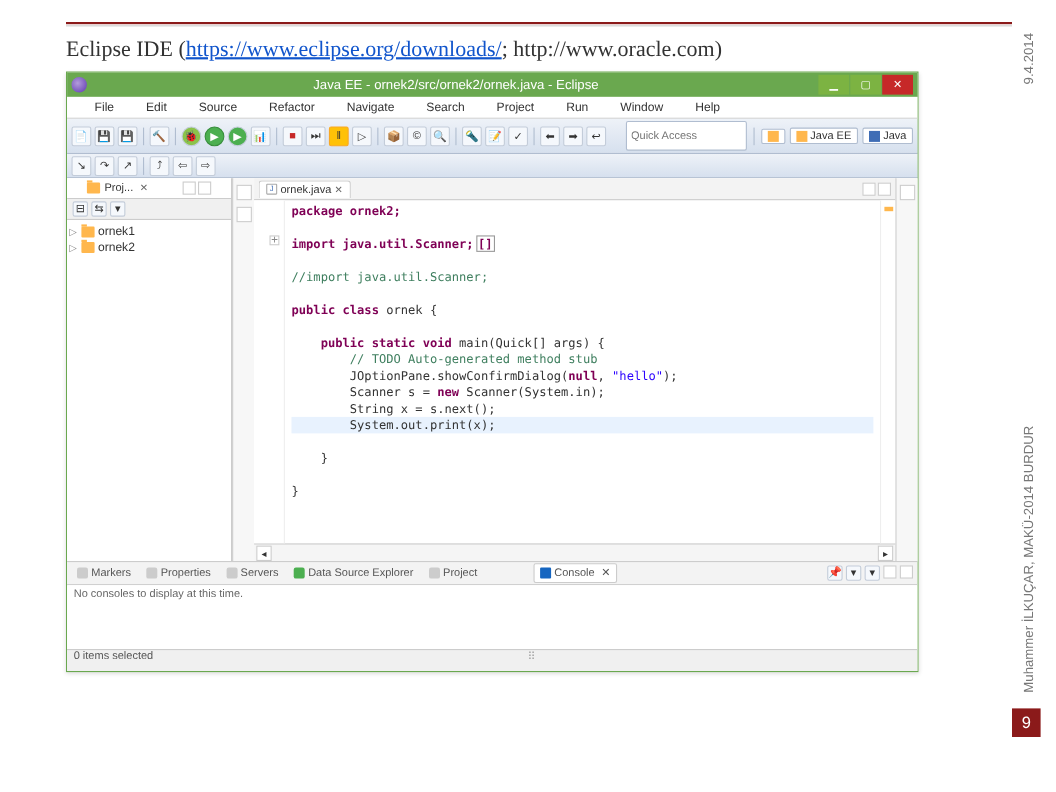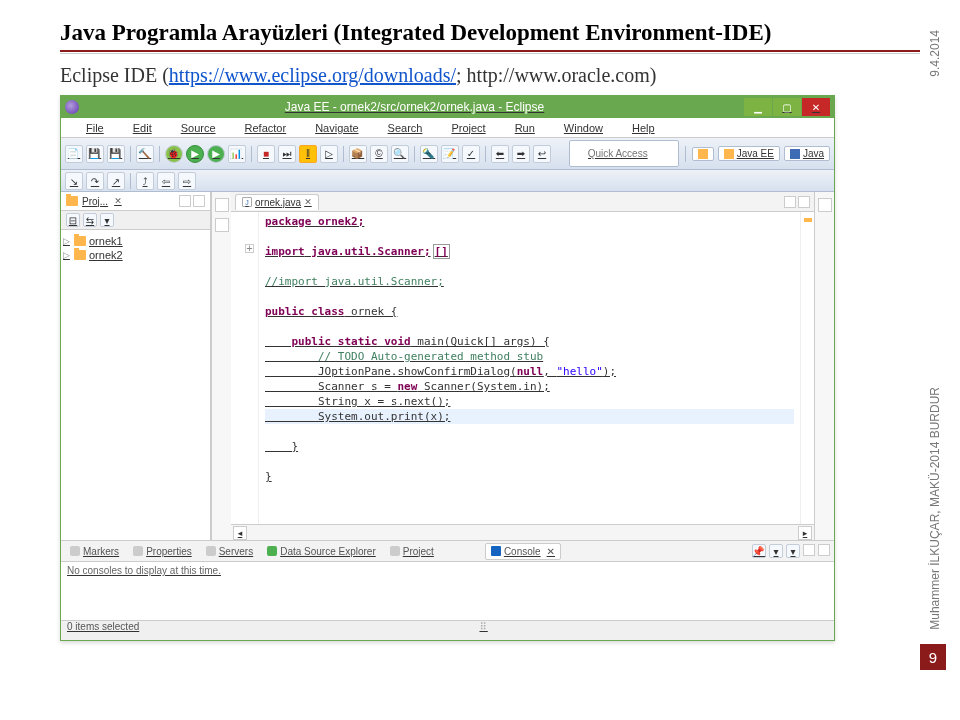--- a/index.html
+++ b/index.html
@@ -7,42 +7,42 @@
   .slide { width: 960px; height: 720px; position: relative; padding: 20px 40px 20px 60px; }
   .title { font-family: Georgia, 'Times New Roman', serif; font-size: 23px; font-weight: bold; color: #000; margin-bottom: 4px; }
   .title-underline { border-top: 2px solid #8b1a1a; border-bottom: 1px solid #ccc; height: 4px; margin-bottom: 10px; }
   .subtitle { font-family: Georgia, serif; font-size: 20px; color: #333; margin-bottom: 8px; }
   .subtitle a { color: #1155cc; text-decoration: underline; }
   .date-side { position: absolute; right: 18px; top: 30px; font-size: 12px; color: #777; writing-mode: vertical-rl; transform: rotate(180deg); }
   .author-side { position: absolute; right: 18px; bottom: 90px; font-size: 12px; color: #777; writing-mode: vertical-rl; transform: rotate(180deg); }
   .page-num { position: absolute; right: 14px; bottom: 50px; width: 26px; height: 26px; background: #8b1a1a; color: #fff; font-size: 15px; display: flex; align-items: center; justify-content: center; }
 
   
-  .eclipse { width: 775px; border: 1px solid #6aa84f; font-family: "Segoe UI", Tahoma, sans-serif; font-size: 11px; color: #333; background: #fff; box-shadow: 0 2px 4px rgba(0,0,0,.15); text-decoration: underline; }
+  .eclipse { width: 775px; border: 1px solid #6aa84f; font-family: "Segoe UI", Tahoma, sans-serif; font-size: 11px; color: #333; background: #fff; box-shadow: 0 2px 4px rgba(0,0,0,.15); }
   .titlebar { background: #6aa84f; color: #fff; height: 22px; display: flex; align-items: center; padding: 0 4px; position: relative; }
   .titlebar-icon { width: 14px; height: 14px; background: radial-gradient(circle at 40% 40%, #b39ddb, #5e35b1); border-radius: 50%; margin-right: 6px; }
   .titlebar-text { flex: 1; text-align: center; font-size: 12px; }
   .winbtns { display: flex; gap: 1px; }
   .winbtn { width: 28px; height: 18px; background: #7cb342; color: #fff; display: flex; align-items: center; justify-content: center; font-size: 10px; cursor: pointer; }
   .winbtn.close { background: #c62828; }
   .menubar { background: #fff; border-bottom: 1px solid #ccc; height: 20px; display: flex; align-items: center; padding: 0 4px; gap: 2px; }
   .menuitem { padding: 2px 6px; cursor: pointer; margin-left: 15px; }
   .toolbar { background: linear-gradient(#eef2f8, #d6e0ee); border-bottom: 1px solid #b0bdd0; padding: 2px 4px; display: flex; flex-wrap: wrap; align-items: center; gap: 3px; }
   .tbtn { width: 18px; height: 18px; border: 1px solid #c3ccd9; background: #f5f8fc; border-radius: 2px; display: flex; align-items: center; justify-content: center; cursor: pointer; font-size: 10px; }
   .tbtn.round { border-radius: 50%; }
   .tbtn.green { background: #4caf50; color: #fff; border-color: #388e3c; }
   .tbtn.yellow { background: #ffc107; border-color: #f9a825; }
   .tb-sep { width: 1px; height: 16px; background: #b0bdd0; margin: 0 2px; }
   .quick-access { margin-left: auto; display: flex; align-items: center; gap: 4px; }
-  .qa-input { width: 110px; height: 27px; border: 1px solid #b0bdd0; background: #fff; font-size: 10px; padding: 0 18px; color: #888; border-radius: 2px; }
+  .qa-input { width: 110px; height: 27px; border: 1px solid #b0bdd0; background: #fff; font-size: 10px; padding: 0 4px; color: #888; border-radius: 2px; }
   .persp-btn { border: 1px solid #b0bdd0; background: #fff; padding: 1px 5px; border-radius: 2px; cursor: pointer; font-size: 10px; display: flex; align-items: center; gap: 3px; }
   .persp-btn .ico { width: 10px; height: 10px; }
   .body { display: flex; height: 348px; background: #fff; }
   .sidebar { width: 150px; border-right: 1px solid #ccc; display: flex; flex-direction: column; background: #f7f7f7; }
-  .side-tab { background: #fff; border-bottom: 1px solid #ccc; padding: 3px 5px; display: flex; align-items: center; gap: 4px; }
+  .side-tab { background: #fff; border-bottom: 1px solid #ccc; padding: 3px 18px; display: flex; align-items: center; gap: 4px; }
   .side-tab .tabname { font-size: 10px; }
   .side-tab .x { margin-left: 2px; color: #666; cursor: pointer; font-size: 9px; }
   .side-tab .ctrls { margin-left: auto; display: flex; gap: 2px; }
   .side-ctrl { width: 12px; height: 12px; border: 1px solid #ccc; background: #fff; cursor: pointer; }
   .side-tool { background: #f0f0f0; border-bottom: 1px solid #ccc; padding: 2px 5px; display: flex; gap: 3px; }
   .tree { background: #fff; flex: 1; padding: 4px 2px; font-size: 11px; }
   .tree-item { display: flex; align-items: center; gap: 3px; padding: 1px 0; }
   .tree-caret { width: 8px; color: #888; font-size: 9px; }
   .tree-ico { width: 12px; height: 10px; background: #ffb74d; border-radius: 1px; display: inline-block; position: relative; }
   .tree-ico::before { content: ""; position: absolute; top: -2px; left: 0; width: 5px; height: 2px; background: #ffb74d; }
@@ -74,21 +74,20 @@
   .btab-ctrls { margin-left: auto; display: flex; gap: 3px; }
   .console-body { background: #fff; padding: 3px 6px; font-size: 10px; color: #666; height: 58px; }
   .statusbar { background: #f0f0f0; border-top: 1px solid #ccc; height: 20px; display: flex; align-items: flex-start; padding: 0 6px; font-size: 10px; color: #555; }
   .status-grip { margin: 0 auto; letter-spacing: 1px; color: #aaa; }
   .j-ico { width: 10px; height: 10px; background: #fff; border: 1px solid #aaa; display: inline-flex; align-items: center; justify-content: center; font-size: 7px; color: #3f6db5; border-radius: 1px; }
 </style>
 </head>
 <body>
 
 <div class="slide">
-  <div class="title">Java Programla  Arayüzleri (Integrated Development Environment-IDE)</div>
   <div class="title-underline"></div>
   <div class="subtitle">
     <span>Eclipse  IDE (</span><a href="#">https://www.eclipse.org/downloads/</a><span>;   http://www.oracle.com)</span>
   </div>
 
   <div class="date-side">9.4.2014</div>
   <div class="author-side">Muhammer İLKUÇAR, MAKÜ-2014  BURDUR</div>
   <div class="page-num">9</div>
 
   <div class="eclipse">

